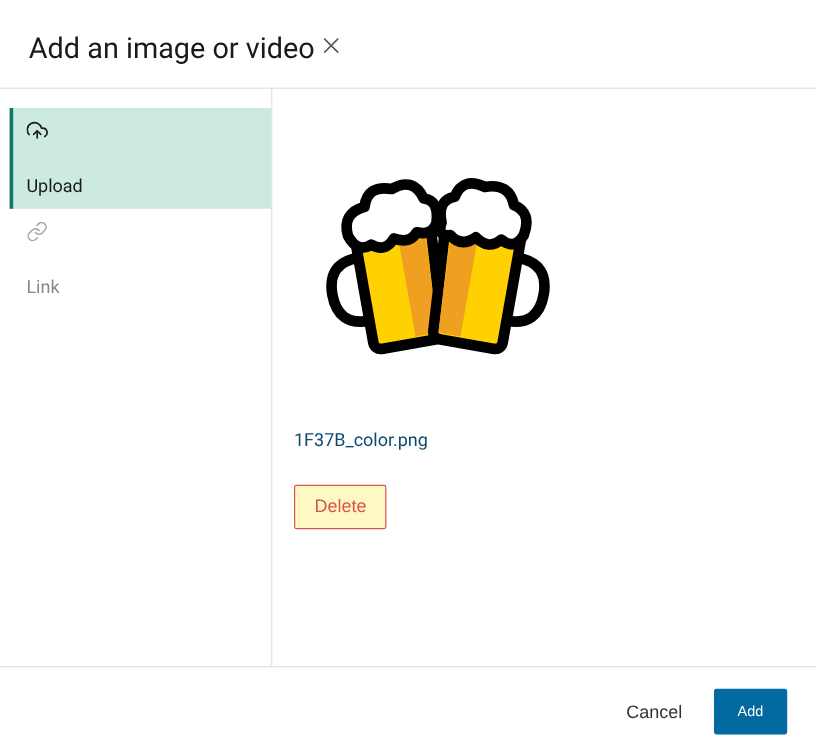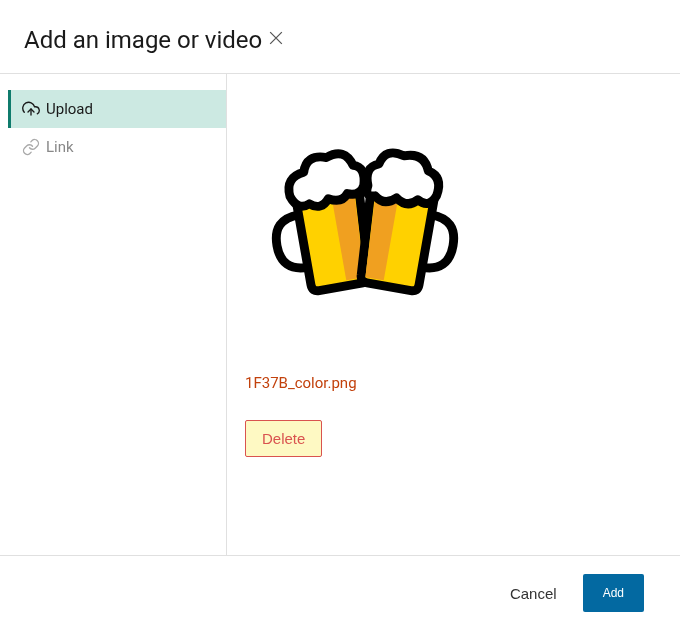--- a/index.html
+++ b/index.html
@@ -49,26 +49,27 @@
       min-height: 0;
     }
     .sidebar {
       width: 227px;
       border-right: 1px solid #e0e0e0;
       padding-top: 16px;
       padding-left: 8px;
     }
     .tab {
       display: flex;
-      align-items: center;
-      gap: 6px;
+      align-items: flex-start;
+      gap: 28px;
       padding: 10px 14px;
       font-size: 15px;
       cursor: pointer;
       color: #888;
+      flex-direction: column;
     }
     .tab.active {
       background: #cce9e2;
       color: #1a1a1a;
       border-left: 3px solid #0f7b6c;
       padding-left: 11px;
     }
     .tab-icon {
       display: inline-flex;
       align-items: center;
@@ -83,38 +84,38 @@
     }
     .preview {
       width: 240px;
       height: 240px;
       display: flex;
       align-items: center;
       justify-content: center;
     }
     .filename {
       font-size: 15px;
-      color: #c2410c;
-      margin-top: 36px;
+      color: #0c4a6e;
+      margin-top: 20px;
       margin-bottom: 28px;
     }
     .delete-btn {
       background: #fef9c3;
       border: 1px solid #d9534f;
       color: #d9534f;
       padding: 9px 16px;
       font-size: 15px;
       cursor: pointer;
       border-radius: 2px;
     }
     .footer {
       display: flex;
       justify-content: flex-end;
       gap: 18px;
-      padding: 18px 36px;
+      padding: 18px 24px;
       border-top: 1px solid #e0e0e0;
     }
     .cancel-btn {
       background: none;
       border: none;
       color: #333;
       font-size: 15px;
       cursor: pointer;
       padding: 10px 8px;
     }

